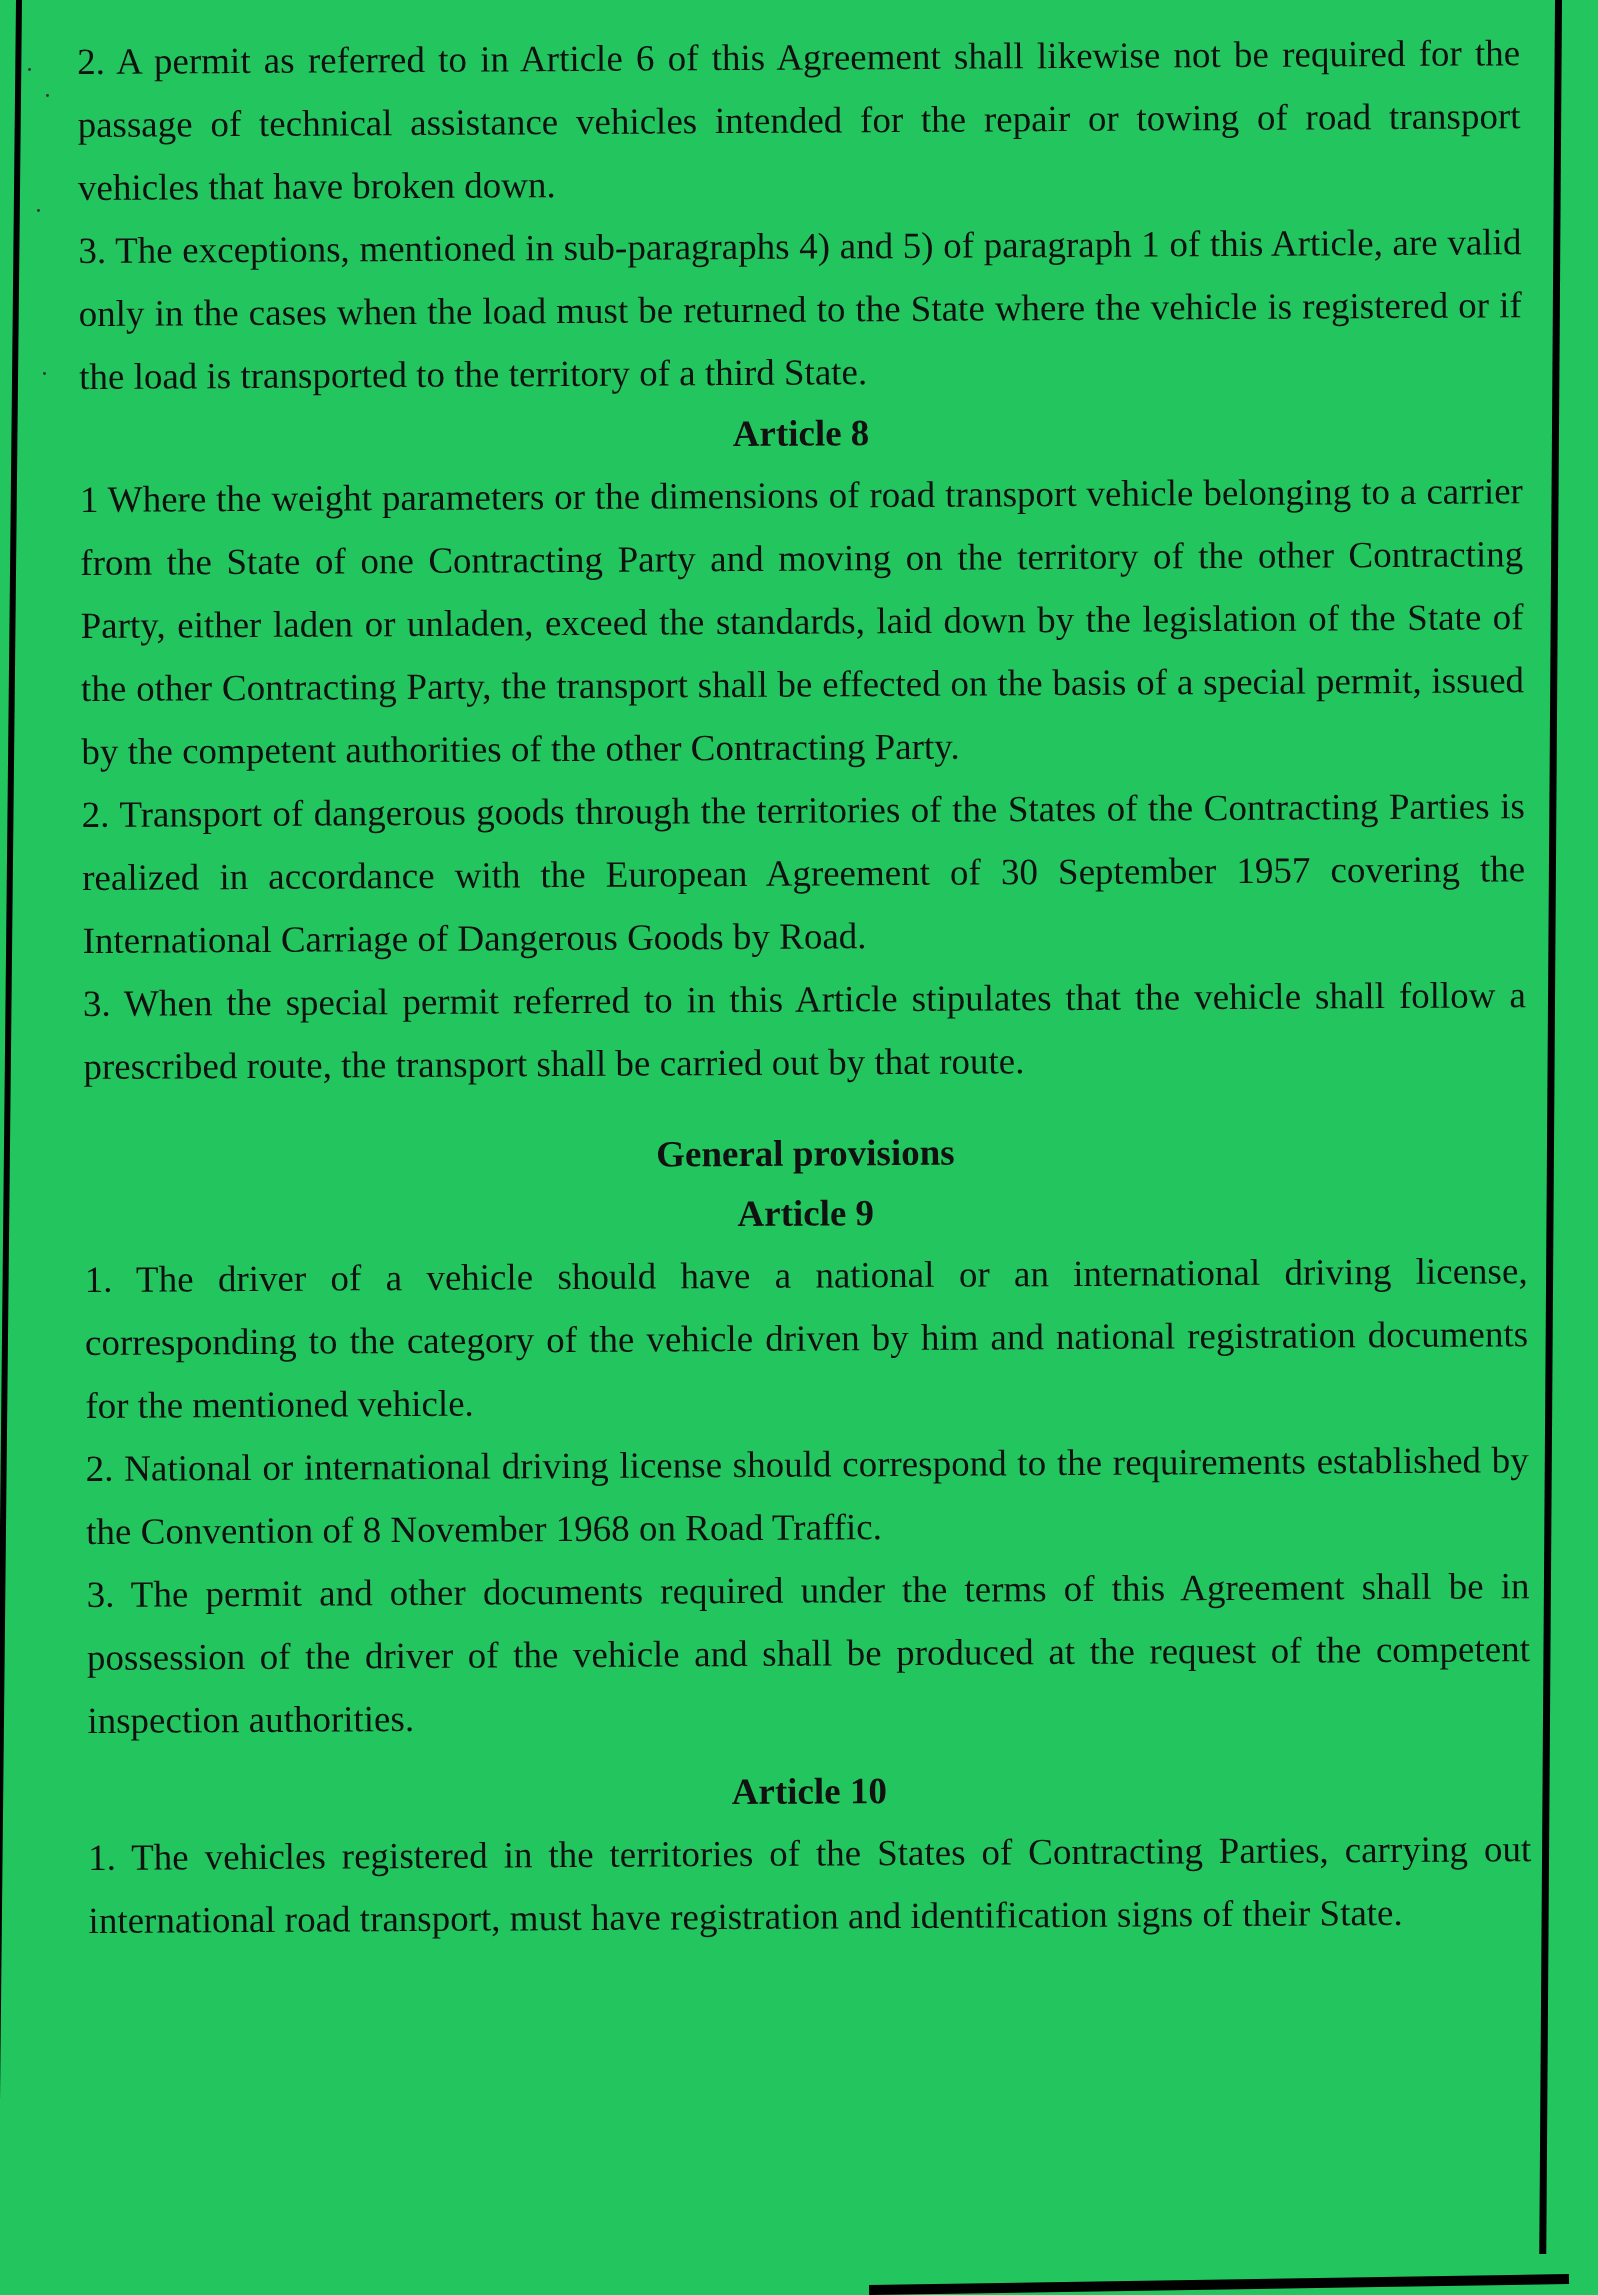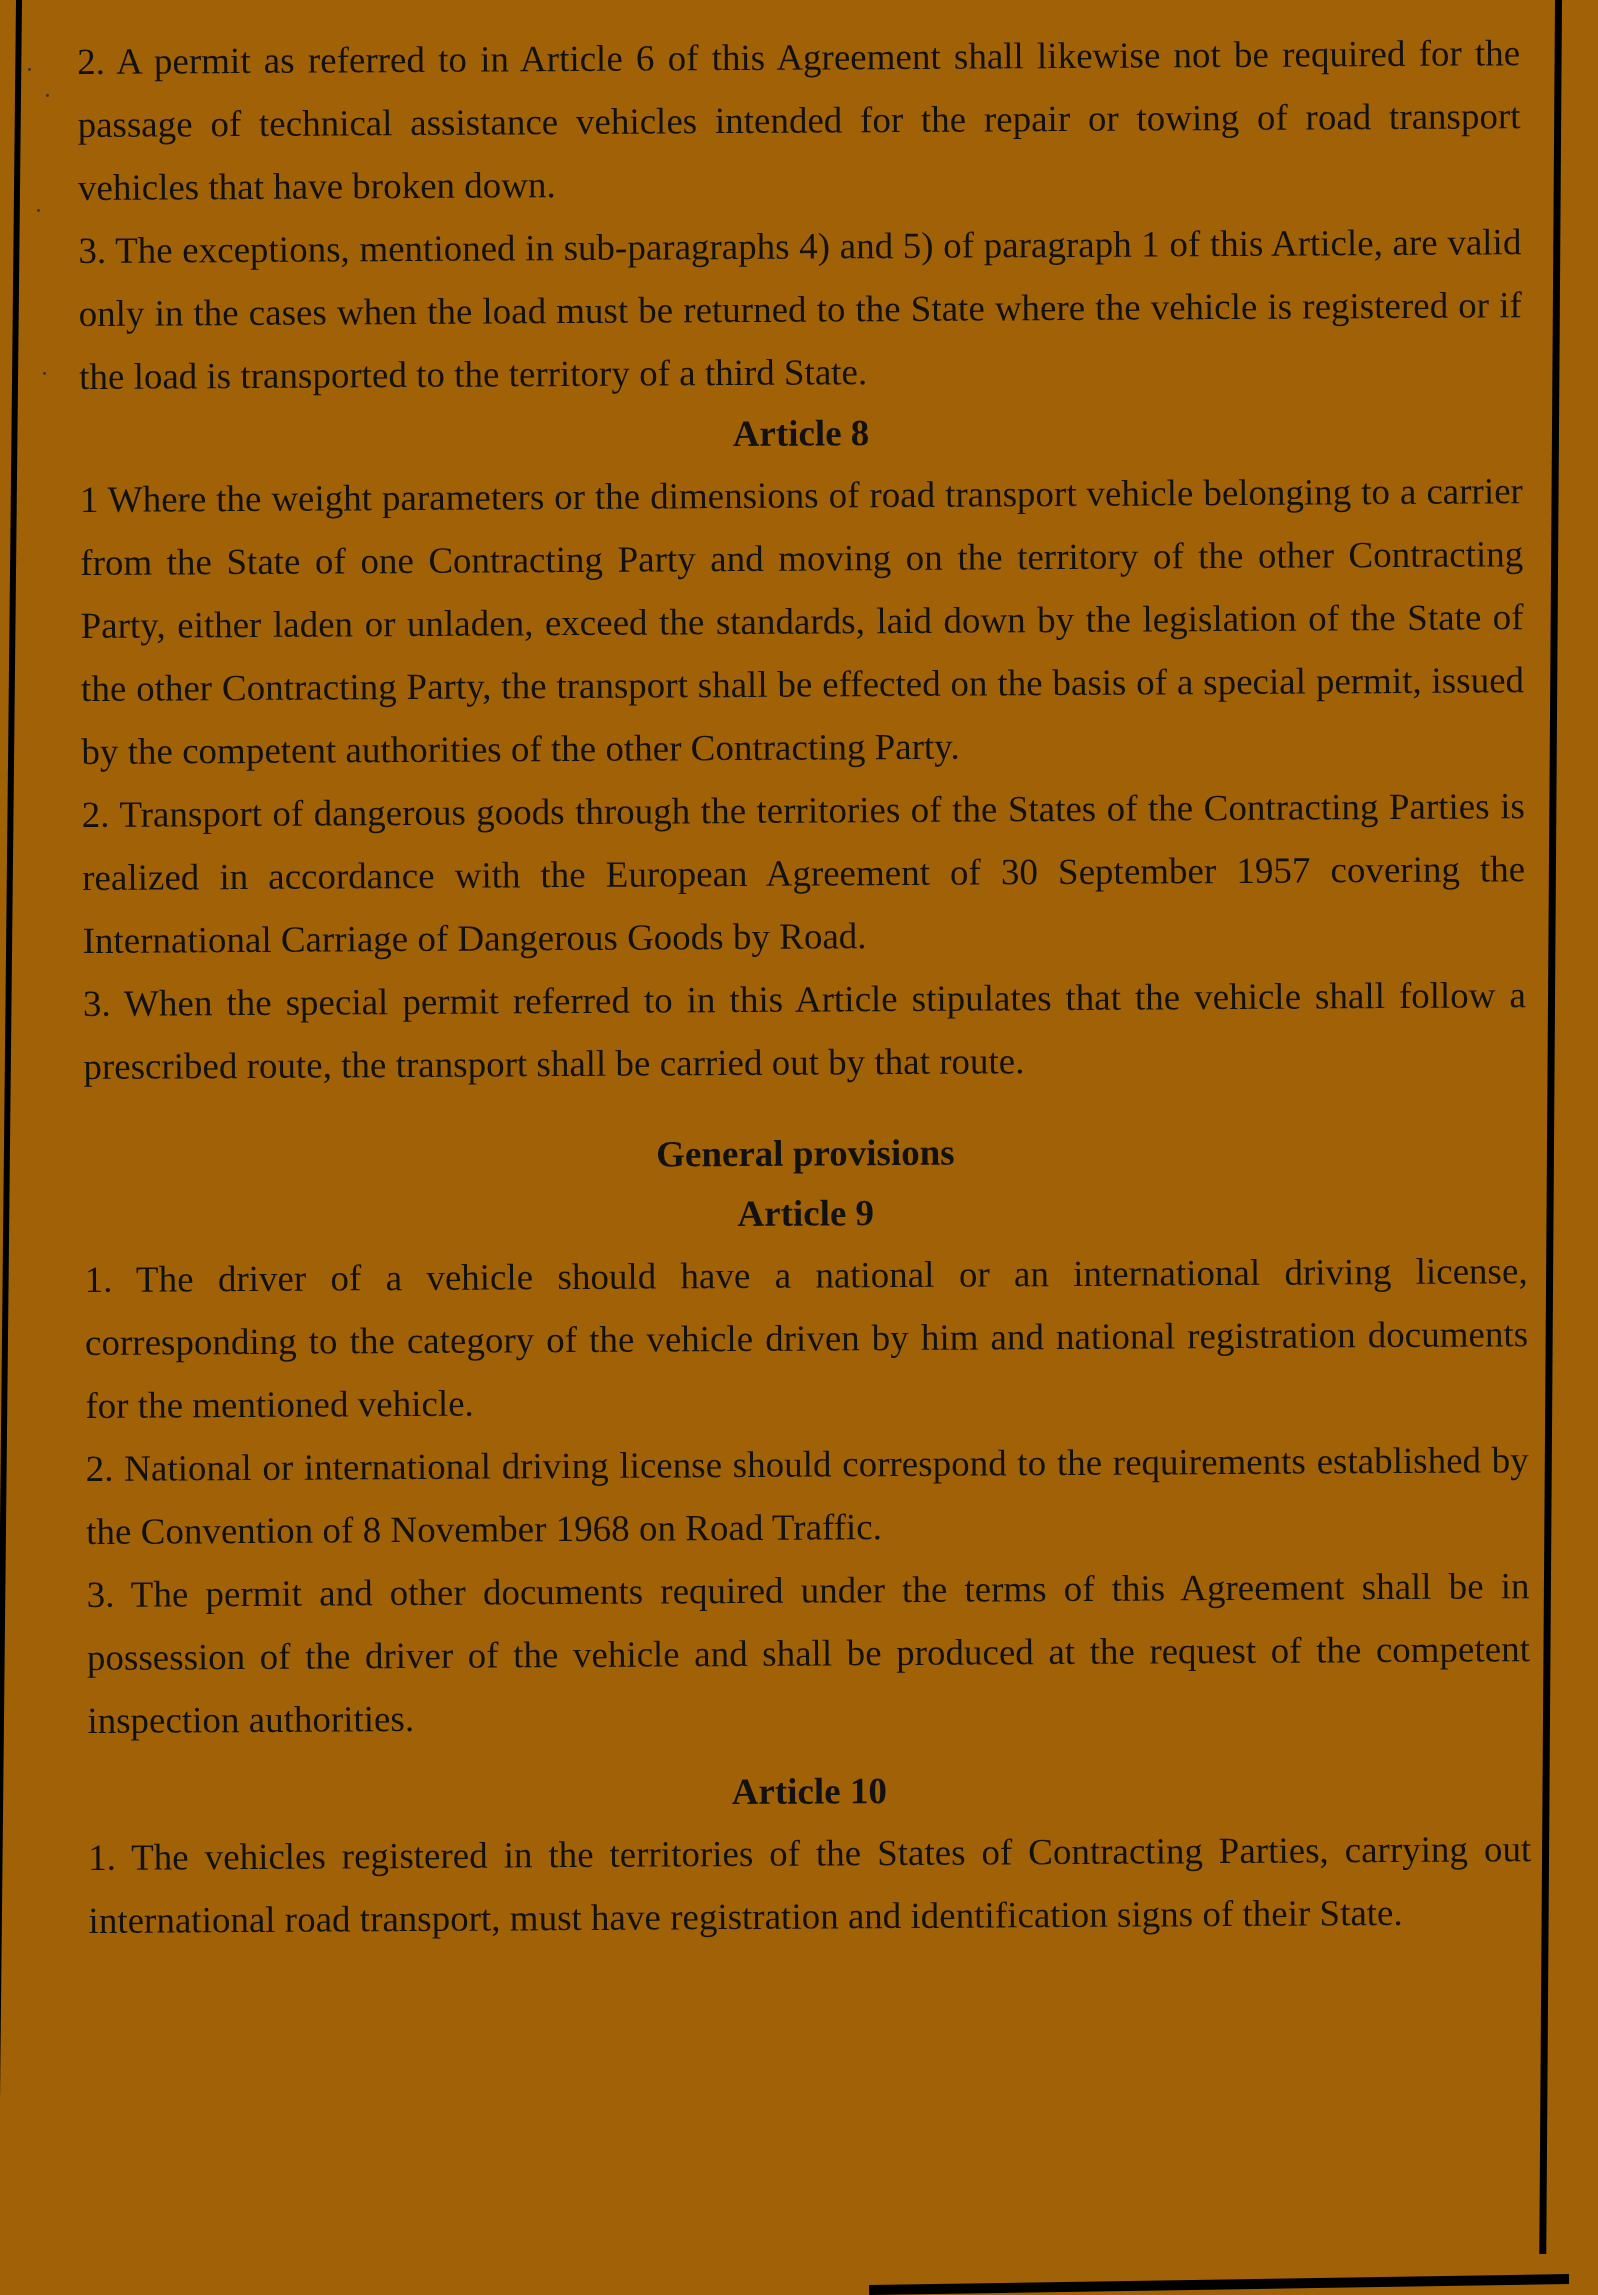--- a/index.html
+++ b/index.html
@@ -1,19 +1,19 @@
 <!DOCTYPE html>
 <html style="font-size:11.8px"><head>
 <meta charset="utf-8">
 <style>
   html, body { margin: 0; padding: 0; background: #ffffff; }
   body { width: 1598px; height: 2295px; position: relative; overflow: hidden; }
   .page {
     position: absolute; left: 0; top: 0; width: 1598px; height: 2295px;
-    background: #a16207;
+    background: #22c55e;
   }
   .border-left {
     position: absolute; left: 16px; top: 0; width: 5.9px; height: 2295px; background: #000;
     transform: skewX(-0.6deg); transform-origin: top left;
   }
   .border-right {
     position: absolute; left: 1555px; top: 0; width: 6.6px; height: 2254px; background: #000;
     transform: skewX(-0.4deg); transform-origin: top left;
   }
   .border-bottom {

